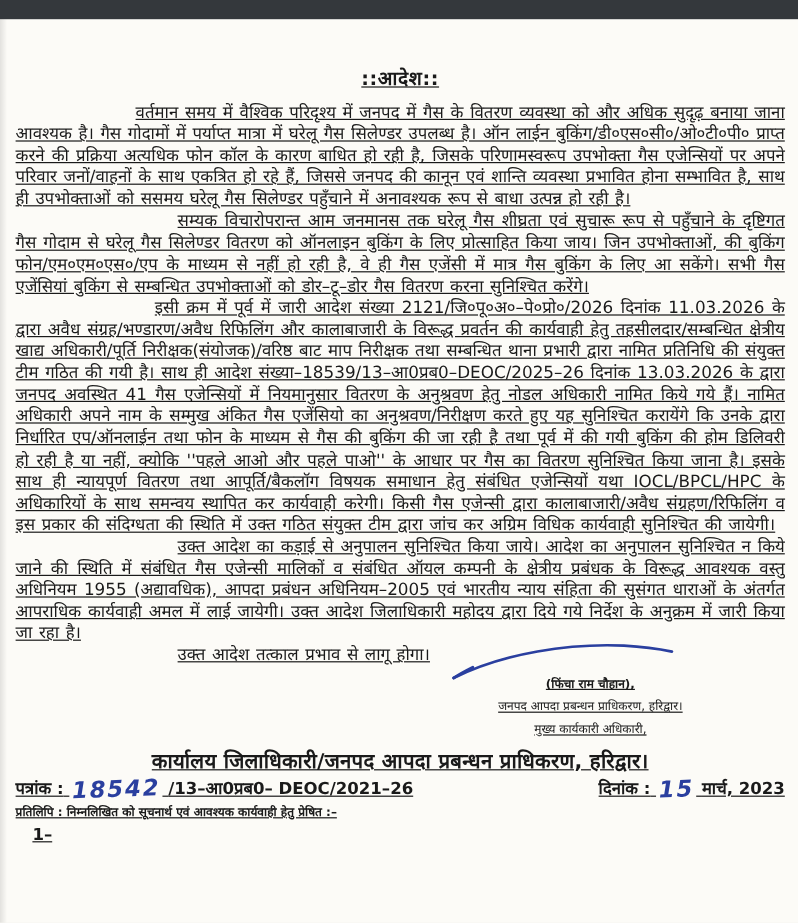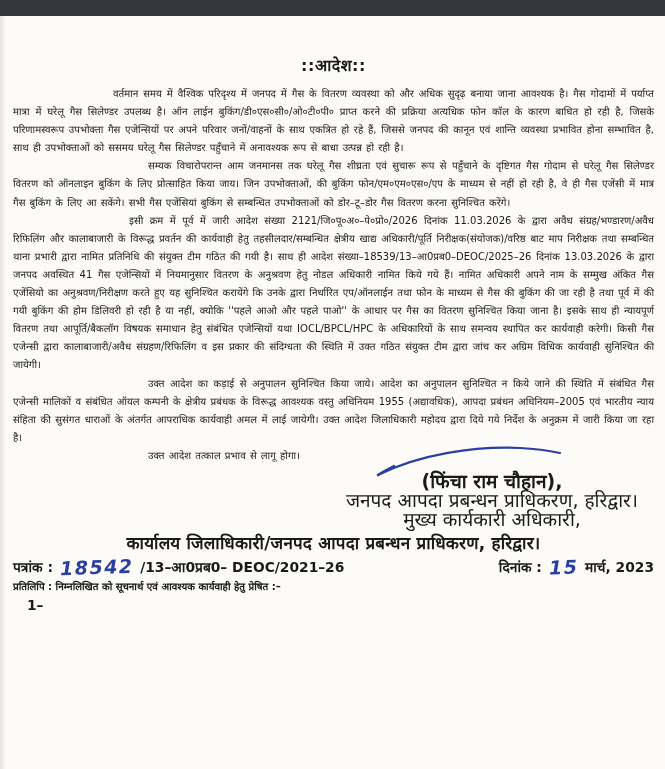--- a/index.html
+++ b/index.html
@@ -17,35 +17,36 @@
     background:#34383c;
   }
   .edge-shade{
     position:absolute;top:16px;left:0;width:6px;height:753px;
     background:linear-gradient(to right,rgba(0,0,0,0.10),rgba(0,0,0,0));
   }
   .doc{
     position:absolute;top:16px;left:0;width:665px;
     padding:0 11px 0 13px;box-sizing:border-box;
     color:#1a1a1a;
+    text-decoration:underline;
   }
   .order-title{
     text-align:center;font-weight:bold;font-size:16px;
     margin:38px 0 9px 0;letter-spacing:0.5px;
   }
   .body-para{
-    margin:0;text-align:justify;font-size:10px;line-height:18.1px;
+    margin:0;text-align:justify;font-size:14px;line-height:18.1px;
     font-weight:500;word-spacing:1px;
   }
   .ind-a{text-indent:100px;}
   .ind-b{text-indent:135px;}
   .ind-c{text-indent:116px;}
   .sig-block{
     position:relative;width:300px;margin:7px 12px 0 auto;
-    text-align:center;font-size:19px;line-height:18.8px;font-weight:500;
+    text-align:center;font-size:10px;line-height:18.8px;font-weight:500;
   }
   .sig-stroke{
     position:absolute;top:-30px;left:28px;width:200px;height:40px;
   }
   .sig-name{font-weight:bold;}
   .office-heading{
     text-align:center;font-weight:bold;font-size:17px;
     margin-top:3px;letter-spacing:0.2px;
   }
   .ref-row{

